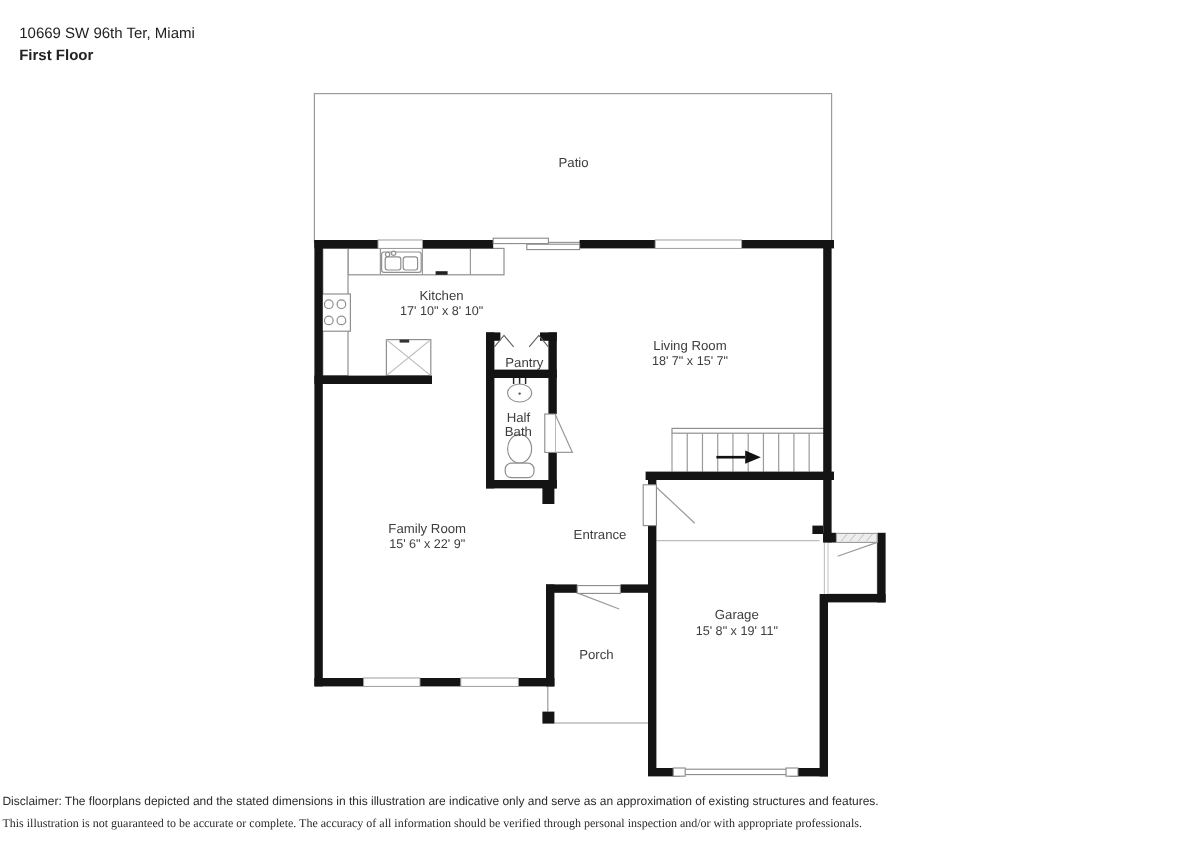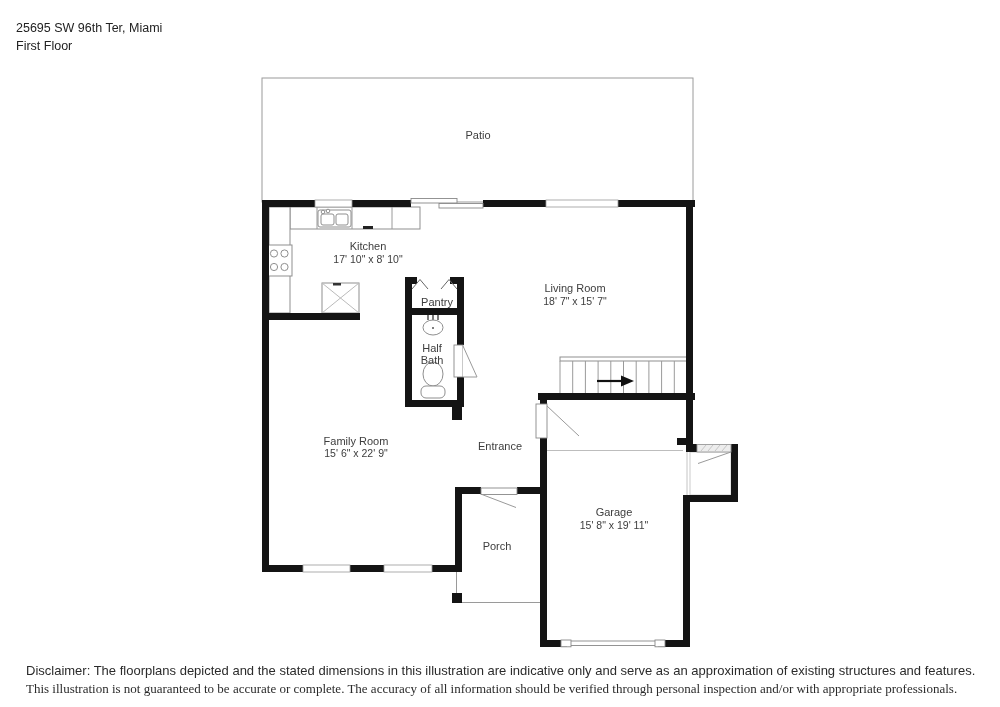--- a/index.html
+++ b/index.html
@@ -1,38 +1,38 @@
 <!DOCTYPE html>
 <html><head>
 <meta charset="utf-8">
 <style>
   html,body{margin:0;padding:0;background:#fff;}
   body{width:1000px;height:707px;position:relative;font-family:"Liberation Sans",sans-serif;overflow:hidden;}
   .hdr{position:absolute;left:16px;color:#222;font-size:12.5px;line-height:18px;}
   .hdr.addr{top:19px;}
-  .hdr.floor{top:37px;}
-  .disc{position:absolute;left:26px;color:#2b2b2b;font-size:13px;white-space:nowrap;}
+  .hdr.floor{top:37px;font-weight:bold;}
+  .disc{position:absolute;left:2px;color:#2b2b2b;font-size:10px;white-space:nowrap;}
   .disc.l1{top:663px;}
   .disc.l2{top:681px;font-family:Liberation Serif, serif;}
   svg text{fill:#3d3d3d;font-family:"Liberation Sans",sans-serif;}
   svg .rname{font-size:11px;}
   svg .rdims{font-size:10.5px;}
   .wall{fill:#141414;}
   .thin{stroke:#9a9a9a;stroke-width:1;fill:none;}
   .fixt{stroke:#8f8f8f;stroke-width:1;fill:#fff;}
   .win{fill:#fff;stroke:#999;stroke-width:0.8;}
   .panel{fill:#fff;stroke:#888;stroke-width:0.9;}
   .swing{stroke:#9a9a9a;stroke-width:1;fill:none;}
 </style>
 </head>
 <body>
 
 
 
-<div class="hdr addr">25695 SW 96th Ter, Miami</div>
+<div class="hdr addr">10669 SW 96th Ter, Miami</div>
 <div class="hdr floor">First Floor</div>
 
 <svg width="1000" height="707" viewBox="0 0 1000 707">
 
   <rect x="262" y="78" width="431" height="124" class="thin"></rect>
 
   <rect x="690" y="452" width="41" height="43" fill="#fff" stroke="#cccccc" stroke-width="1"></rect>
   <line x1="687" y1="452" x2="687" y2="495" stroke="#c4c4c4" stroke-width="1"></line>
 
   <line x1="547" y1="450.5" x2="683" y2="450.5" stroke="#bdbdbd" stroke-width="1"></line>

